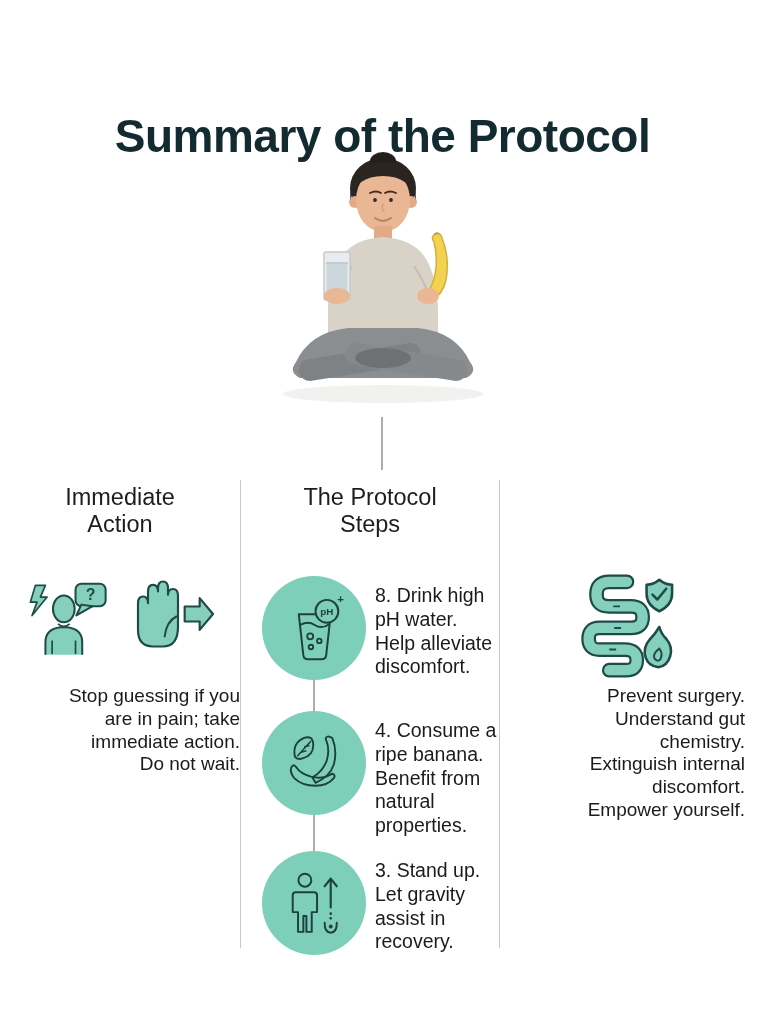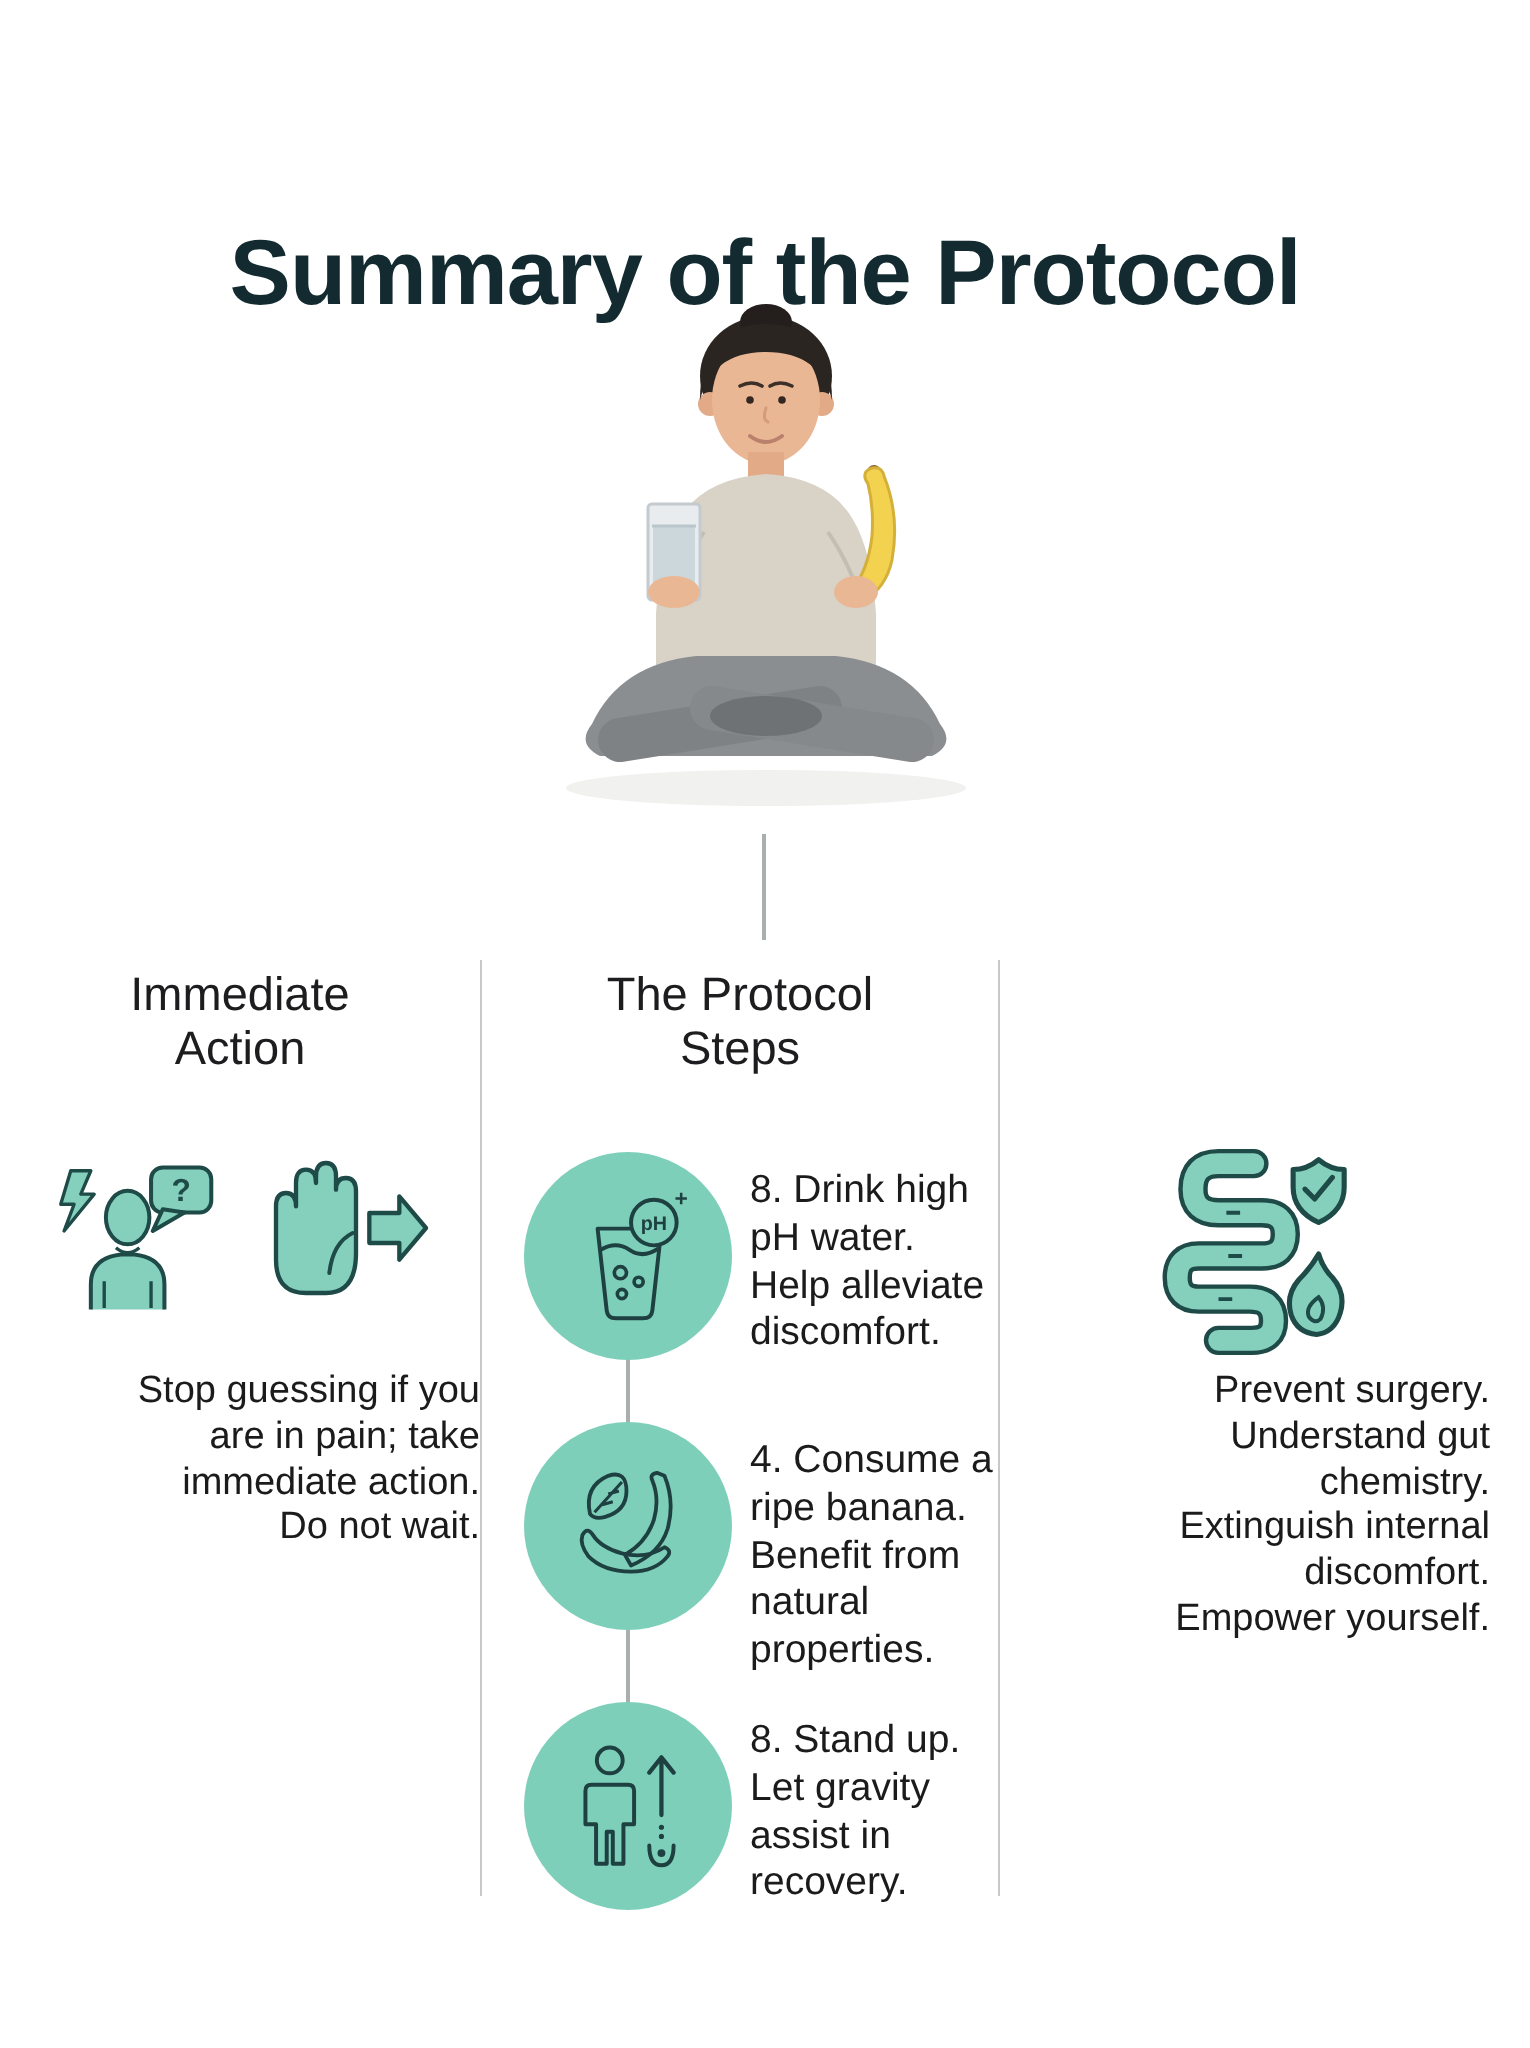--- a/index.html
+++ b/index.html
@@ -162,21 +162,21 @@
           <svg width="76" height="76" viewBox="0 0 100 100">
             <circle cx="38" cy="20" r="8.5" fill="none" stroke="#1e4040" stroke-width="2.6"></circle>
             <path d="M26,36 L50,36 Q54,36 54,40 L54,62 L47,62 L47,88 L40,88 L40,67 L36,67 L36,88 L29,88 L29,62 L22,62 L22,40 Q22,36 26,36 Z" fill="none" stroke="#1e4040" stroke-width="2.6" stroke-linejoin="round"></path>
             <path d="M72,56 L72,20 M64,28 L72,18 L80,28" fill="none" stroke="#1e4040" stroke-width="2.8" stroke-linecap="round" stroke-linejoin="round"></path>
             <circle cx="72" cy="64" r="1.7" fill="#1e4040"></circle>
             <circle cx="72" cy="70" r="1.7" fill="#1e4040"></circle>
             <path d="M64,76 Q64,89 72,89 Q80,89 80,76" fill="none" stroke="#1e4040" stroke-width="2.6" stroke-linecap="round"></path>
             <circle cx="72" cy="81" r="2.6" fill="#1e4040"></circle>
           </svg>
         </div>
-        <div class="step-text">8. Stand up.
+        <div class="step-text">3. Stand up.
 Let gravity
 assist in
 recovery.</div>
       </div>
     </div>
 
     <div class="col col-3">
       <div class="gut-wrap">
         <svg width="118" height="108" viewBox="0 0 120 110">
           <path d="M64,10 L46,10 Q33,10 33,23 Q33,35 46,35 L68,35 Q80,35 80,46 Q80,57 68,57 L36,57 Q25,57 25,68 Q25,79 36,79 L62,79 Q74,79 74,90 Q74,100 63,100 L46,100" fill="none" stroke="#1e4a47" stroke-width="15" stroke-linecap="round" stroke-linejoin="round"></path>

